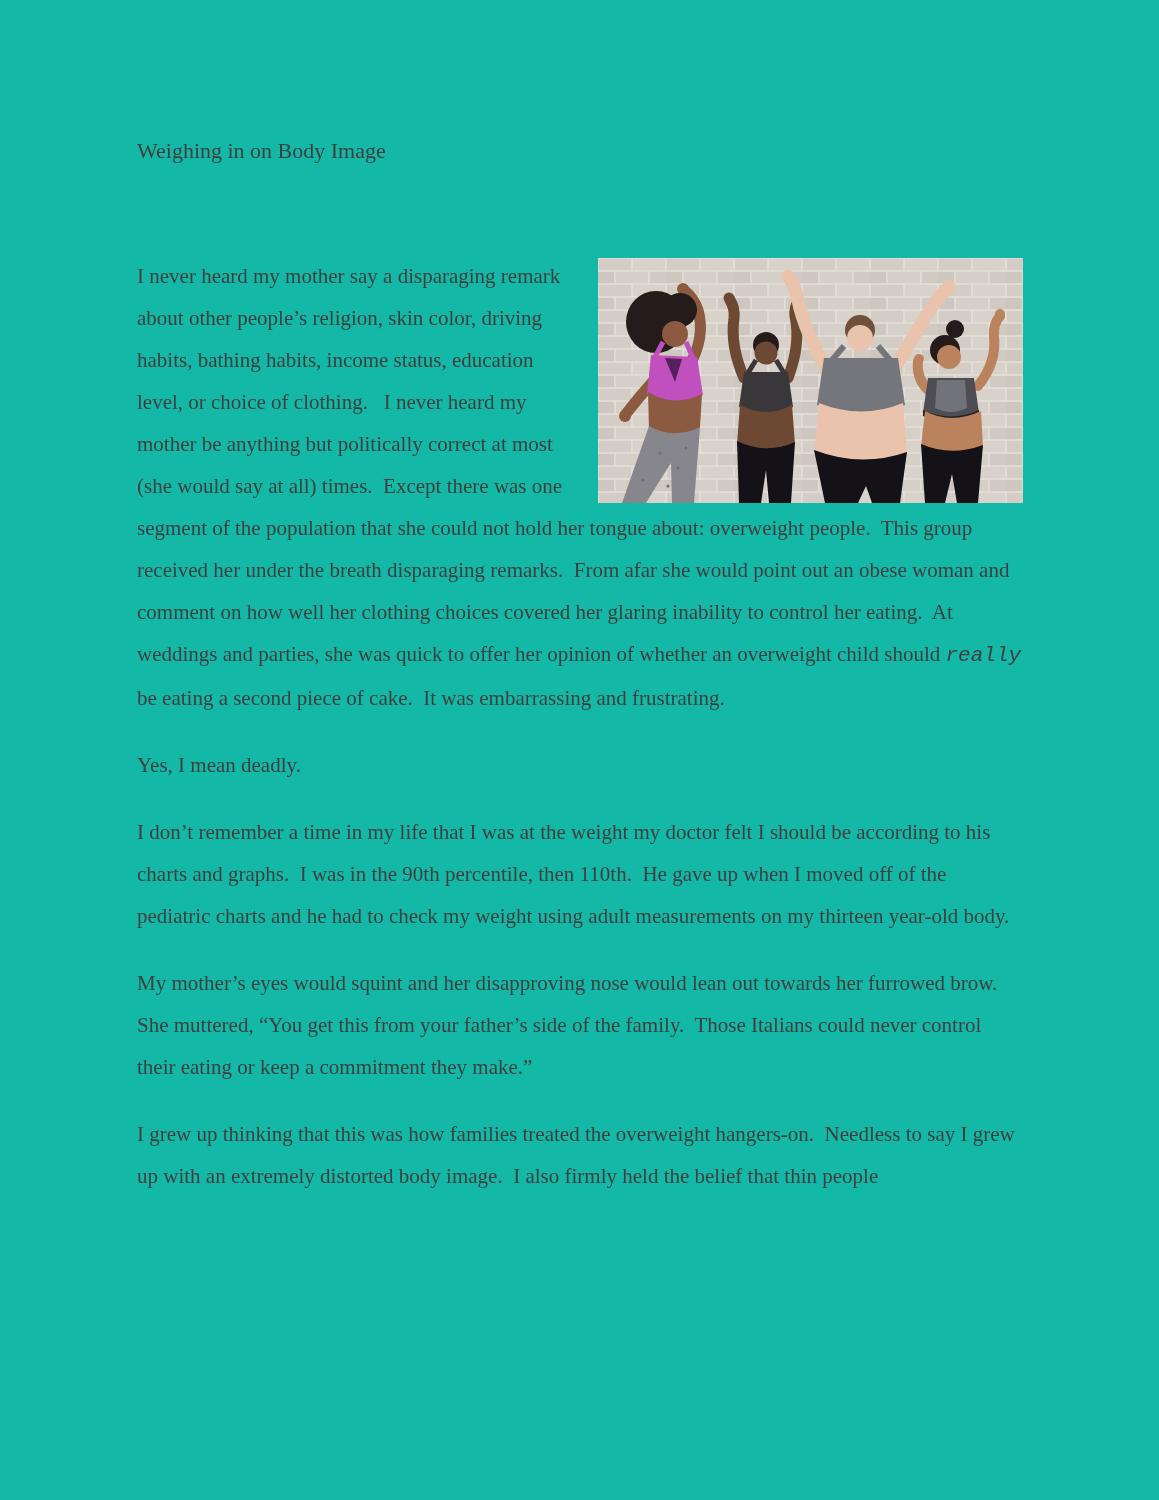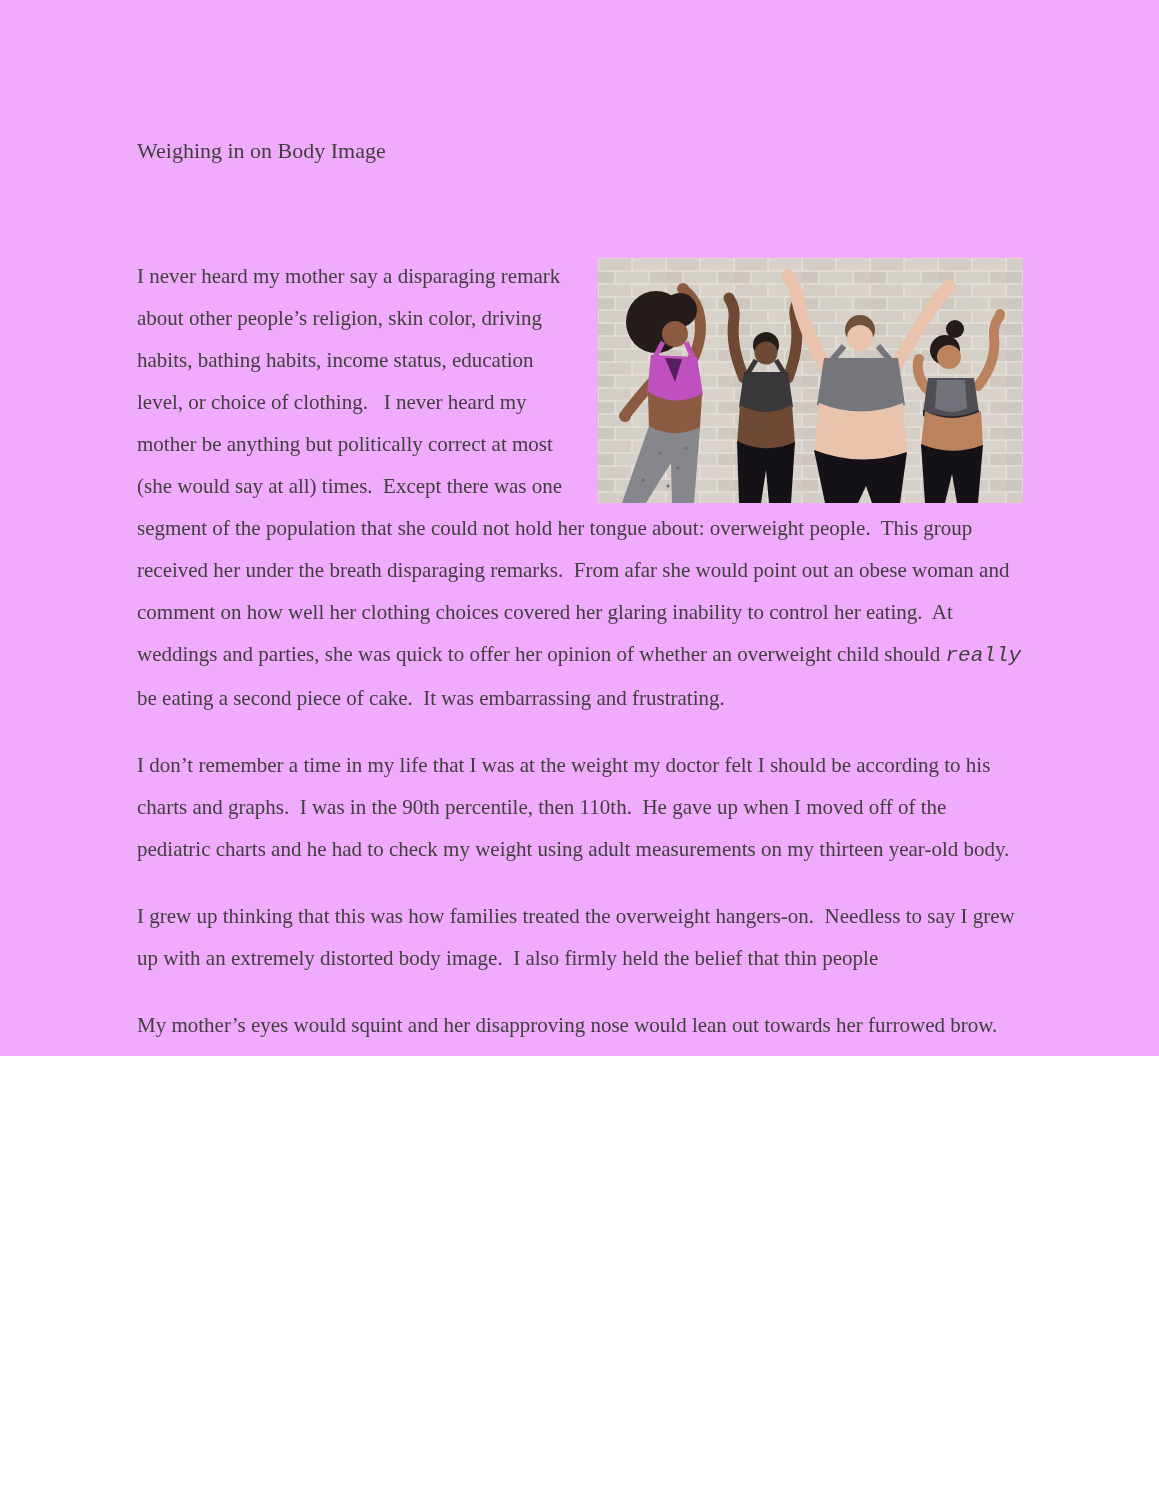--- a/index.html
+++ b/index.html
@@ -3,22 +3,22 @@
 <meta charset="utf-8">
 <style>
   html, body {
     margin: 0;
     padding: 0;
     background: #ffffff;
   }
   .page {
     position: relative;
     width: 1159px;
-    height: 1056px;
-    background: #f0abfc;
+    height: 1500px;
+    background: #14b8a6;
     overflow: hidden;
   }
   .doc {
     position: absolute;
     left: 137px;
     top: 130px;
     width: 886px;
     color: #3f3f3f;
     font-family: "Liberation Serif", "DejaVu Serif", serif;
     font-size: 21px;
@@ -128,21 +128,22 @@
         <circle cx="351" cy="99" r="12" fill="#bb835d"></circle>
         <path d="M330,120 L376,120 L381,155 Q353,167 325,155 Z" fill="#4e4d54"></path>
         <path d="M339,122 L367,122 L369,150 Q353,158 337,150 Z" fill="#72727a"></path>
         <path d="M325,152 Q353,165 381,152 L381,158 Q353,170 325,158 Z" fill="#232227"></path>
         <path d="M327,153 Q353,167 383,153 L385,189 Q353,201 323,189 Z" fill="#bb835d"></path>
         <path d="M323,186 Q353,199 385,187 L380,245 L359,245 L354,216 L347,245 L327,245 Z" fill="#141217"></path>
       </g>
     </svg></span><span>I never heard my mother say a disparaging remark about other people’s religion, skin color, driving habits, bathing habits, income status, education level, or choice of clothing.   I never heard my mother be anything but politically correct at most (she would say at all) times.  Except there was one segment of the population that she could not hold her tongue about: overweight people.  This group received her under the breath disparaging remarks.  From afar she would point out an obese woman and comment on how well her clothing choices covered her glaring inability to control her eating.  At weddings and parties, she was quick to offer her opinion of whether an overweight child should </span><em>really</em><span> be eating a second piece of cake.  It was embarrassing and frustrating.</span></p>
 
 
+    <p class="para">Yes, I mean deadly.</p>
 
     <p class="para">I don’t remember a time in my life that I was at the weight my doctor felt I should be according to his charts and graphs.  I was in the 90th percentile, then 110th.  He gave up when I moved off of the pediatric charts and he had to check my weight using adult measurements on my thirteen year-old body.</p>
 
+    <p class="para">My mother’s eyes would squint and her disapproving nose would lean out towards her furrowed brow. She muttered, “You get this from your father’s side of the family.  Those Italians could never control their eating or keep a commitment they make.”</p>
+
     <p class="para">I grew up thinking that this was how families treated the overweight hangers-on.  Needless to say I grew up with an extremely distorted body image.  I also firmly held the belief that thin people</p>
-
-    <p class="para">My mother’s eyes would squint and her disapproving nose would lean out towards her furrowed brow. She muttered, “You get this from your father’s side of the family.  Those Italians could never control their eating or keep a commitment they make.”</p>
 
   </div>
 </div>
 
 </body></html>

